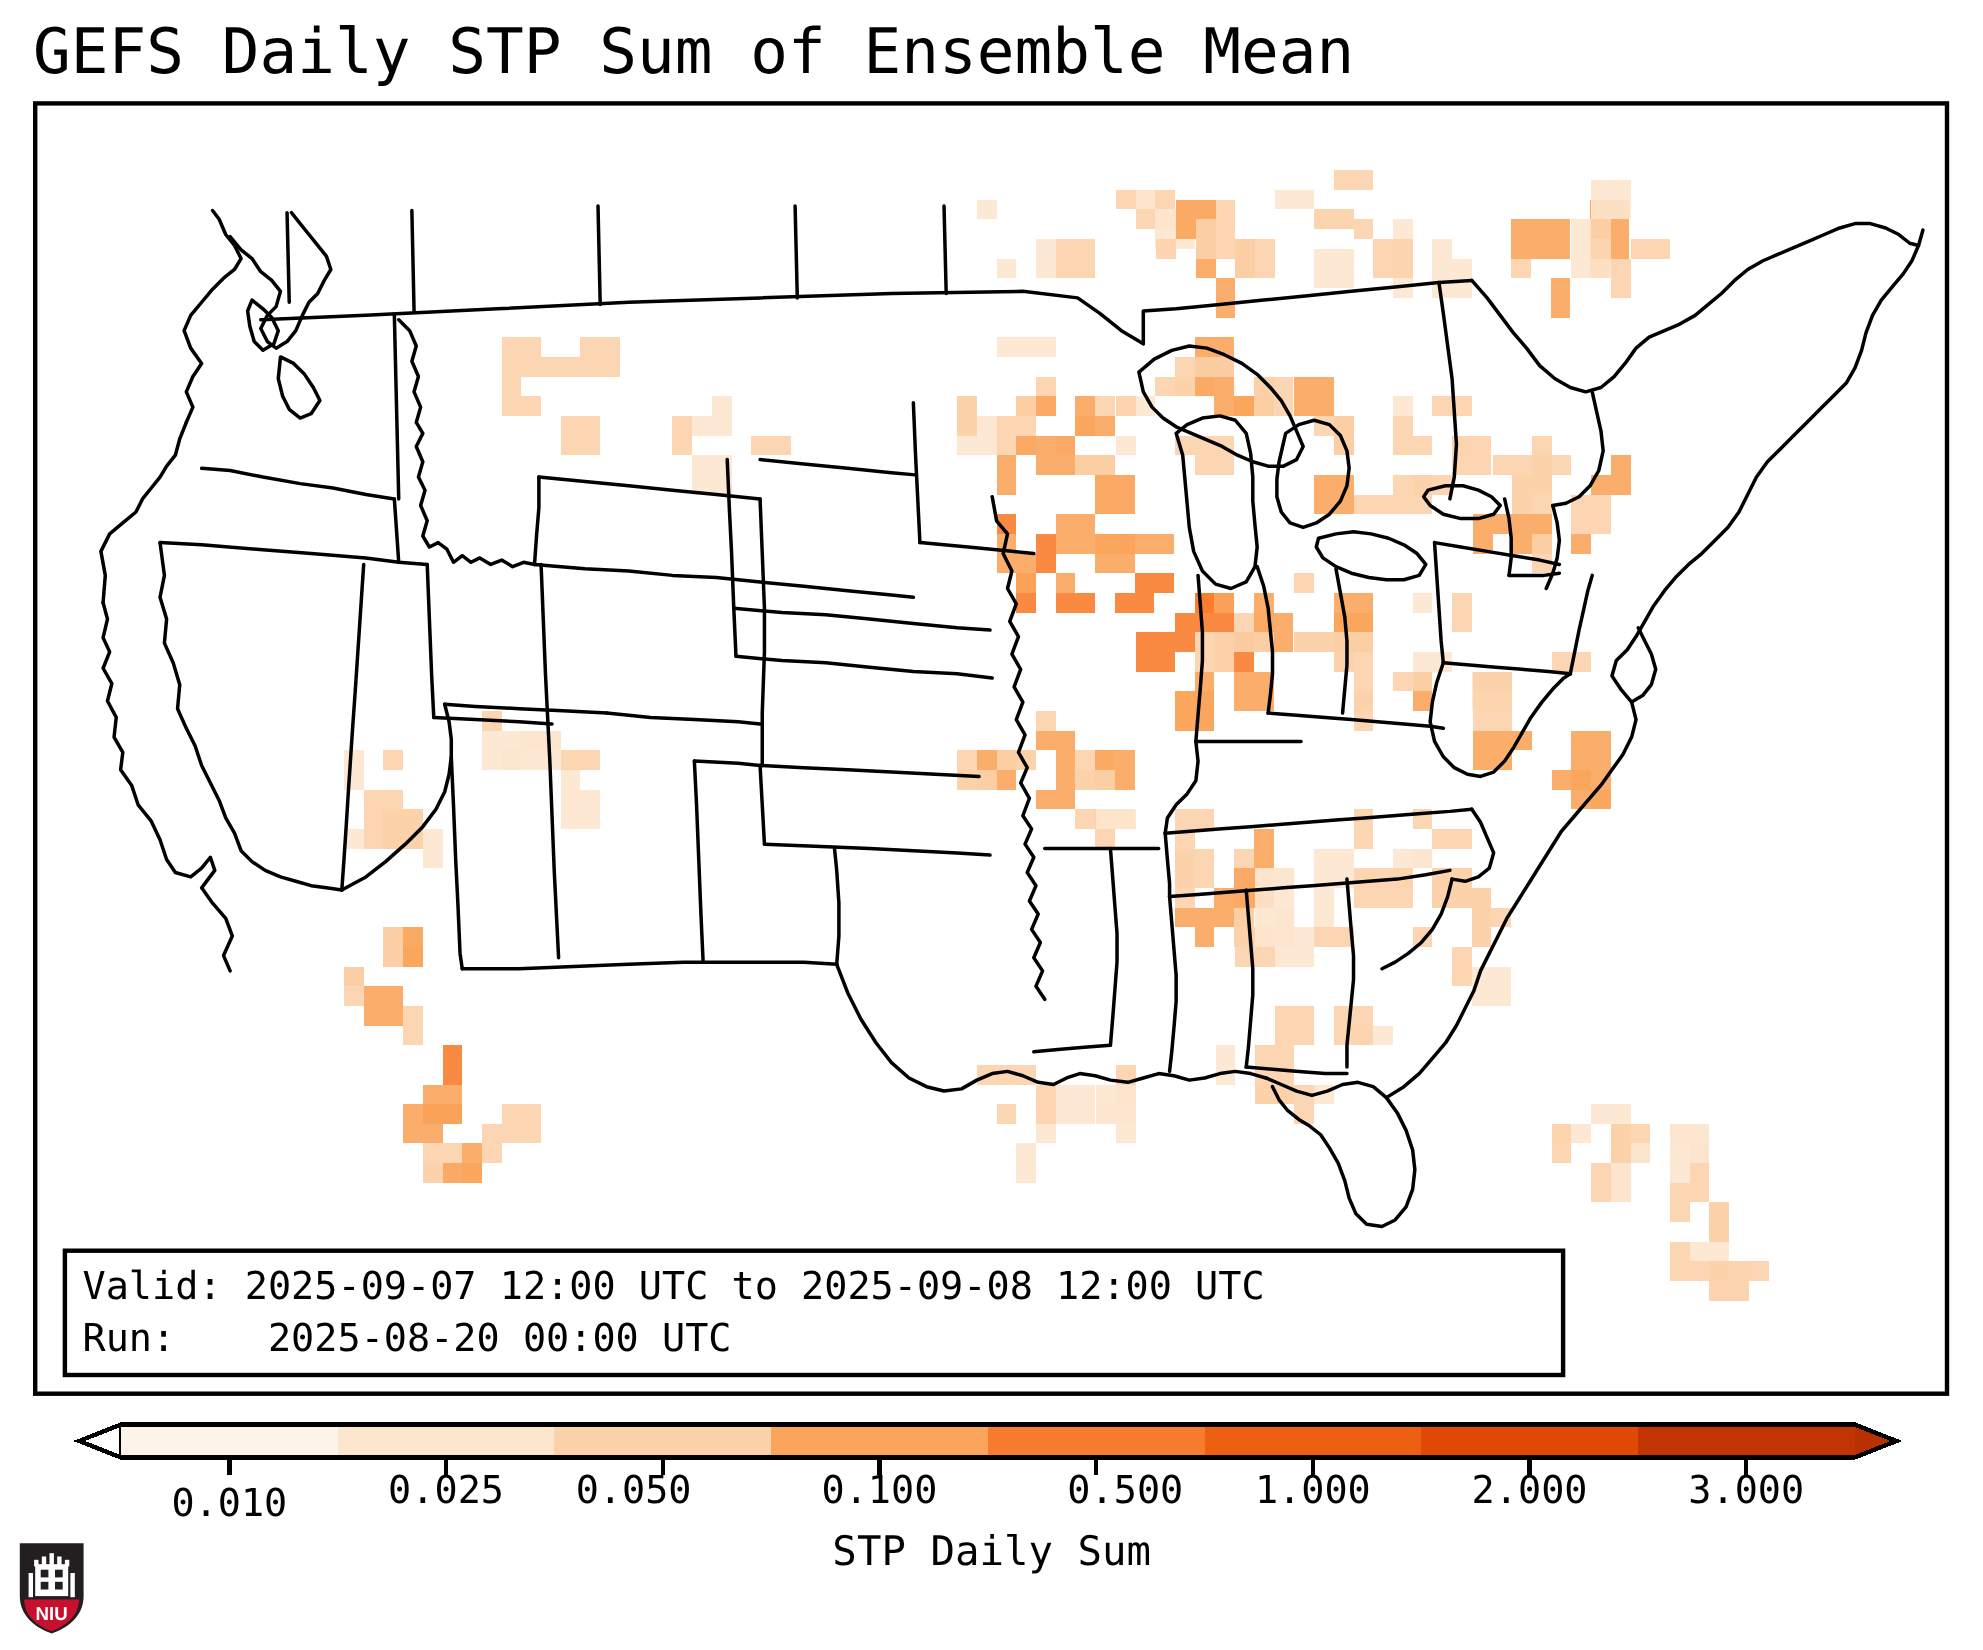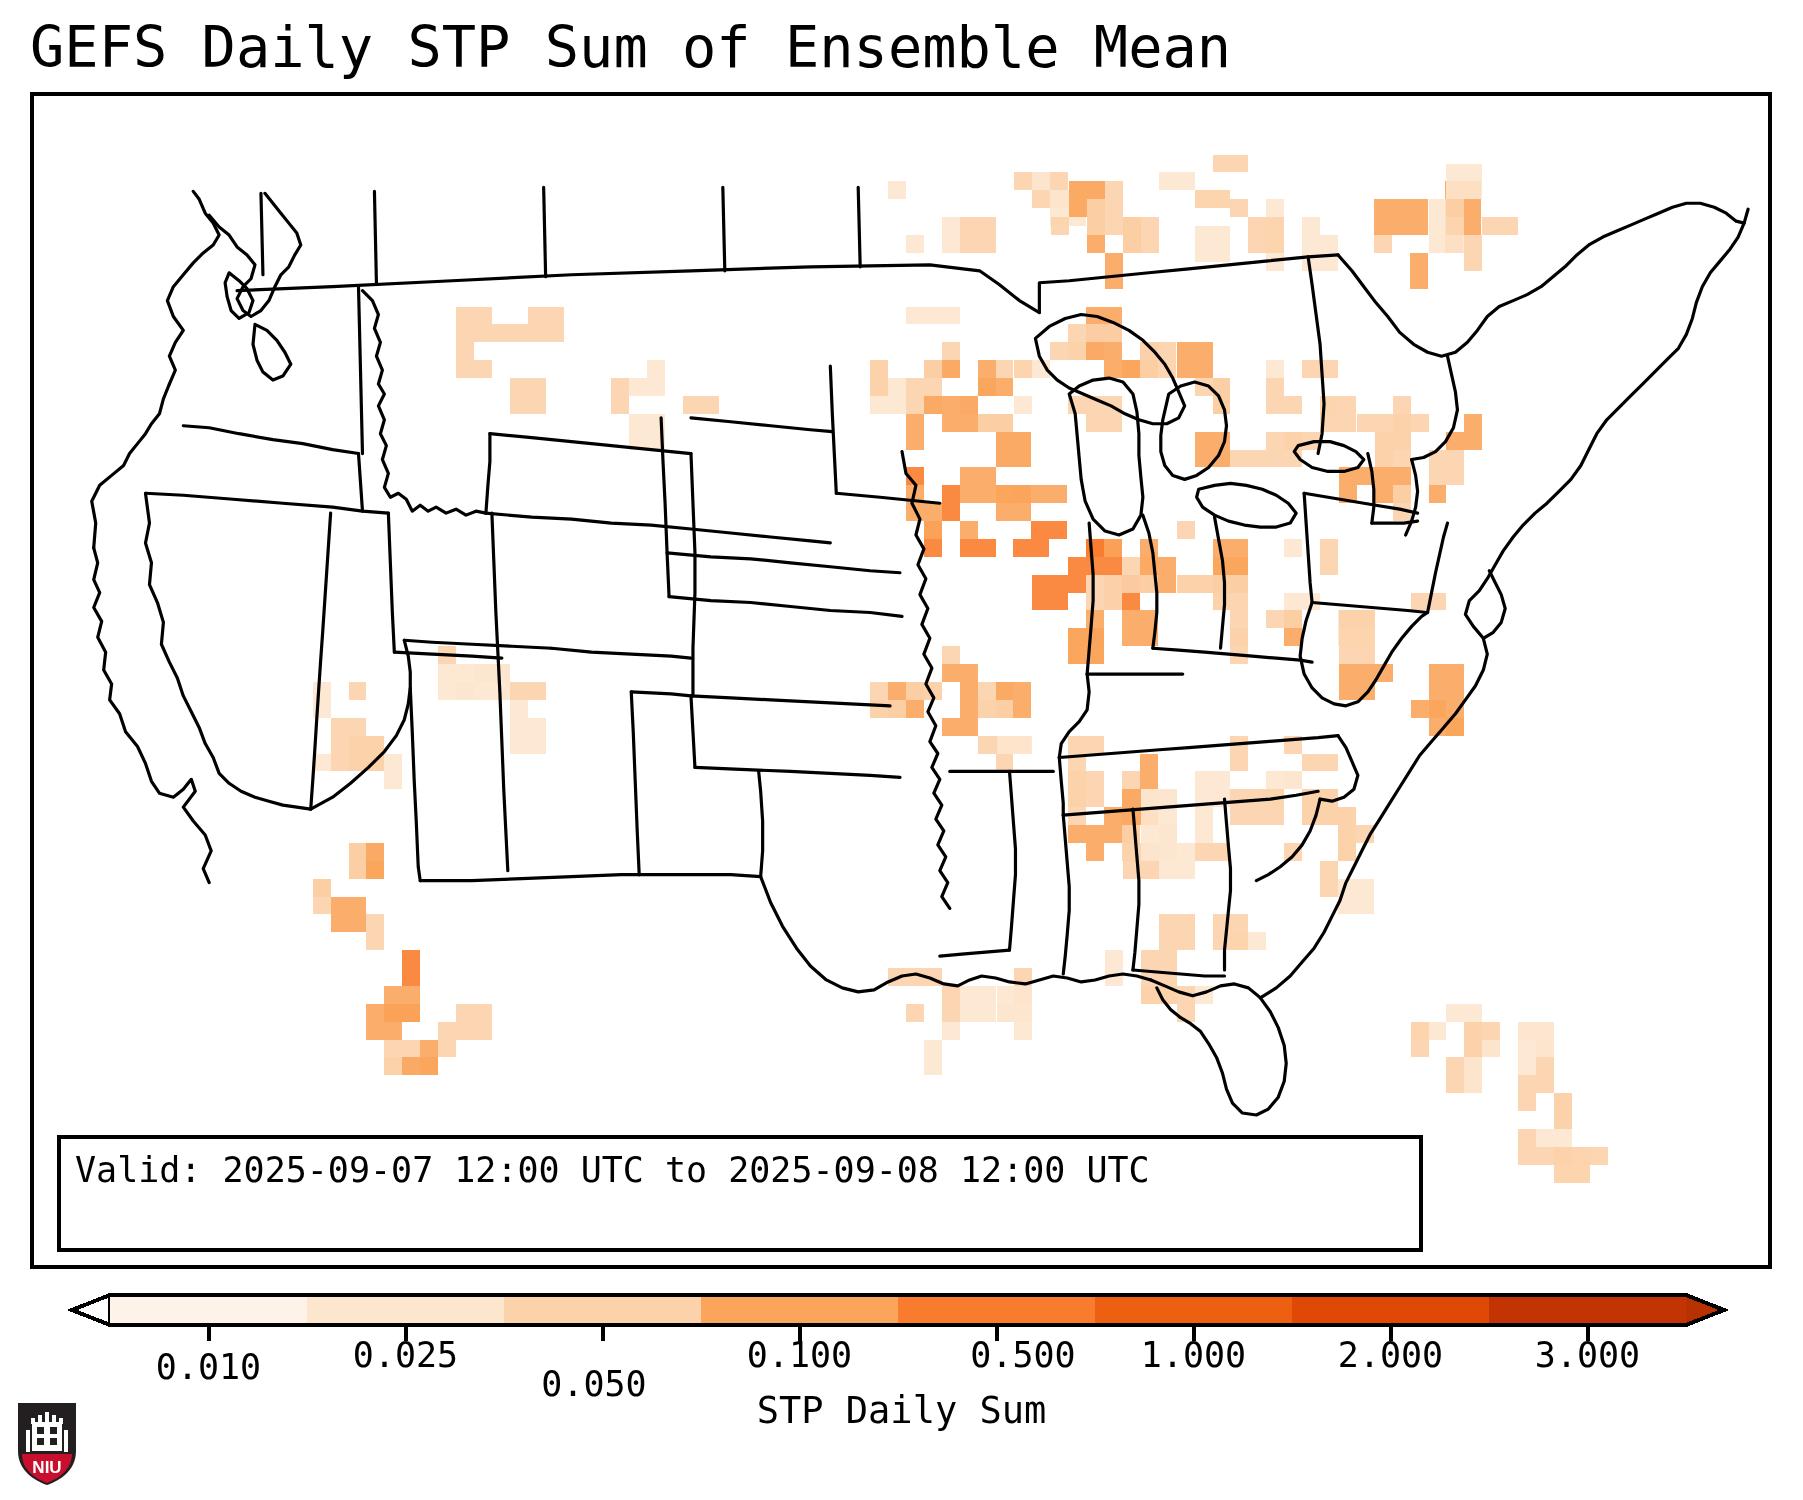--- a/index.html
+++ b/index.html
@@ -577,20 +577,21 @@
       <path d="M980,680 L982,706 L984,732 L986,758 L986,784 L984,810 L982,836
                L980,860"></path>
       <path d="M920,680 L946,680 L972,680 L998,680 L1024,680"></path>
       <path d="M980,860 L956,862 L932,864 L910,866"></path>
     </g>
   </svg>
 </div>
 
 <div id="info-box">
   <div class="line">Valid: 2025-09-07 12:00 UTC to 2025-09-08 12:00 UTC</div>
+  <div class="line">Run:    2025-08-20 00:00 UTC</div>
 </div>
 
 <div id="colorbar-wrap">
   <svg id="cbar-svg" width="1803" height="120" shape-rendering="crispEdges">
       <path d="M110,20 L72,35 L110,50 Z" fill="#FFFFFF" stroke="#000" stroke-width="3.5"></path>
       <rect x="110" y="20" width="197.6" height="30" fill="#FEF3E8"></rect>
       <rect x="307" y="20" width="197.6" height="30" fill="#FDE6CE"></rect>
       <rect x="504" y="20" width="197.6" height="30" fill="#FCD2AA"></rect>
       <rect x="701" y="20" width="197.6" height="30" fill="#FBA55C"></rect>
       <rect x="898" y="20" width="197.6" height="30" fill="#F97C2E"></rect>
@@ -605,21 +606,21 @@
       <line x1="602.5" x2="602.5" y1="50" y2="66" stroke="#000" stroke-width="4"></line>
       <line x1="799.5" x2="799.5" y1="50" y2="66" stroke="#000" stroke-width="4"></line>
       <line x1="996.5" x2="996.5" y1="50" y2="66" stroke="#000" stroke-width="4"></line>
       <line x1="1193.5" x2="1193.5" y1="50" y2="66" stroke="#000" stroke-width="4"></line>
       <line x1="1390.5" x2="1390.5" y1="50" y2="66" stroke="#000" stroke-width="4"></line>
       <line x1="1587.5" x2="1587.5" y1="50" y2="66" stroke="#000" stroke-width="4"></line>
     </svg>
   <div id="cbar-ticklabels">
       <div class="cb-tick-label" style="left: 208.5px; margin-top: 12px;">0.010</div>
       <div class="cb-tick-label" style="left: 405.5px;">0.025</div>
-      <div class="cb-tick-label" style="left: 594px; margin-top: 29px;">0.050</div>
+      <div class="cb-tick-label" style="left: 576px;">0.050</div>
       <div class="cb-tick-label" style="left: 799.5px;">0.100</div>
       <div class="cb-tick-label" style="left: 1023px;">0.500</div>
       <div class="cb-tick-label" style="left: 1193.5px;">1.000</div>
       <div class="cb-tick-label" style="left: 1390.5px;">2.000</div>
       <div class="cb-tick-label" style="left: 1587.5px;">3.000</div>
     </div>
   <div id="cbar-axis-label">STP Daily Sum</div>
 </div>
 
 <svg id="niu-logo" viewBox="0 0 62 88">

